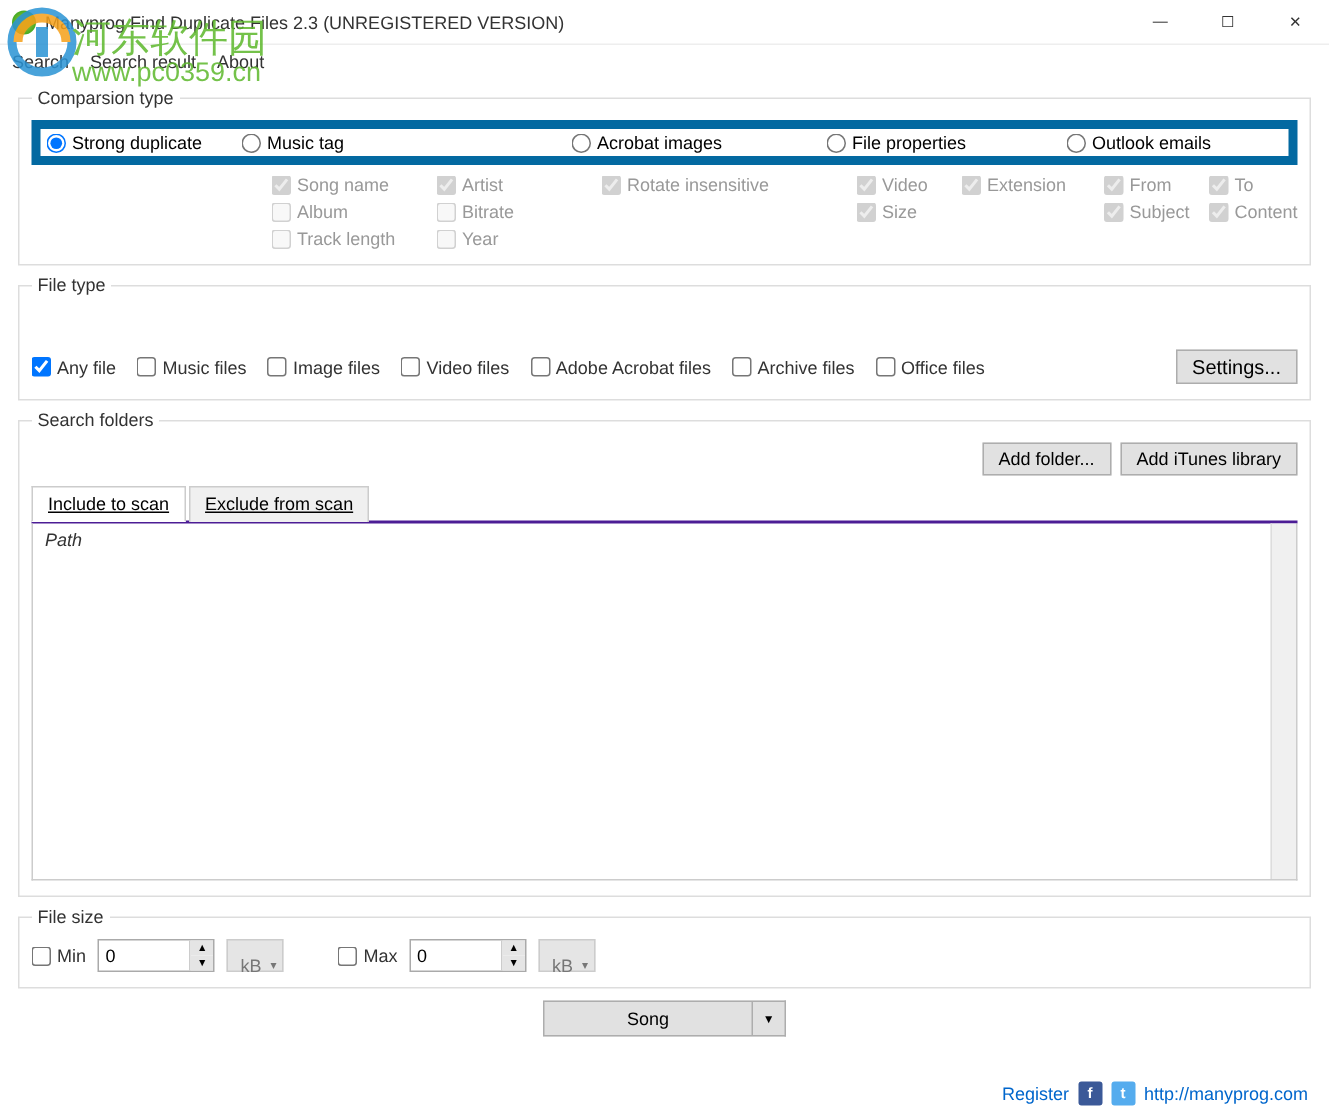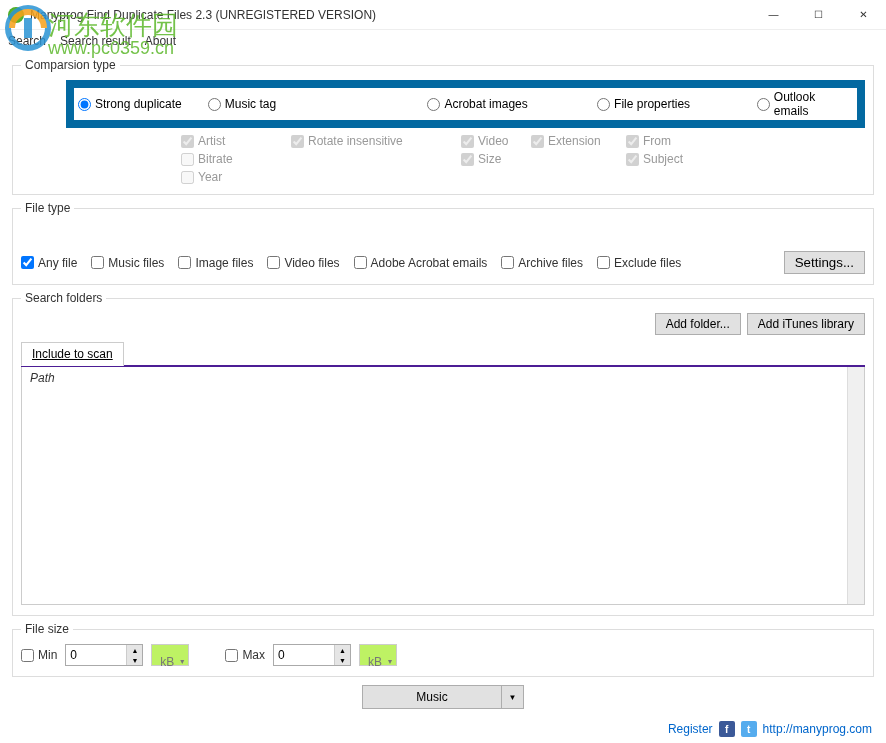--- a/index.html
+++ b/index.html
@@ -73,25 +73,24 @@
       padding: 8px 8px 10px 8px;
       position: relative;
     }
     fieldset > legend {
       font-size: 12px;
       padding: 0 4px;
       color: #333;
     }
     .radio-row {
       display: flex;
-      border: 8px solid #0369a1;
+      border: 6px solid #0369a1;
       padding: 2px 4px;
       gap: 0;
       margin-bottom: 6px;
-      margin-left: 45px;
     }
     .radio-item {
       display: flex; align-items: center; gap: 4px;
     }
     .radio-item input[type=radio] { margin: 0; }
     .check-grid {
       display: flex;
       gap: 0;
       padding-left: 160px;
     }
@@ -177,21 +176,21 @@
       display: flex; flex-direction: column;
       width: 16px; border-left: 1px solid #ccc;
     }
     .spinner .arrows div {
       height: 10px; font-size: 7px;
       display: flex; align-items: center; justify-content: center;
       background: #e5e5e5; cursor: pointer;
     }
     .unit-select {
       display: inline-flex; align-items: center;
-      border: 1px solid #ccc; background: #bef264;
+      border: 1px solid #ccc; background: #e5e5e5;
       height: 22px; padding: 13px 4px 0 8px; gap: 6px;
       color: #777;
     }
     .start-row {
       display: flex; justify-content: center; margin-top: 8px;
     }
     .start-btn {
       width: 140px; height: 24px;
       background: #e1e1e1; border: 1px solid #adadad;
       font-family: inherit; font-size: 12px;
@@ -270,20 +269,34 @@
       <label class="radio-item">
         <input type="radio" name="cmp" style="">
         <span>Outlook emails</span>
       </label>
     </div>
 
     <div class="check-grid">
       <div class="check-col" style="width:110px">
         <label class="chk disabled">
             <input type="checkbox" checked="" disabled="" style="">
+            <span>Song name</span>
+          </label>
+        <label class="chk disabled">
+            <input type="checkbox" disabled="" style="">
+            <span>Album</span>
+          </label>
+        <label class="chk disabled">
+            <input type="checkbox" disabled="" style="">
+            <span>Track length</span>
+          </label>
+      </div>
+      <div class="check-col" style="width:110px">
+        <label class="chk disabled">
+            <input type="checkbox" checked="" disabled="" style="">
             <span>Artist</span>
           </label>
         <label class="chk disabled">
             <input type="checkbox" disabled="" style="">
             <span>Bitrate</span>
           </label>
         <label class="chk disabled">
             <input type="checkbox" disabled="" style="">
             <span>Year</span>
           </label>
@@ -311,20 +324,30 @@
           </label>
       </div>
       <div class="check-col" style="width:70px">
         <label class="chk disabled">
             <input type="checkbox" checked="" disabled="" style="">
             <span>From</span>
           </label>
         <label class="chk disabled">
             <input type="checkbox" checked="" disabled="" style="">
             <span>Subject</span>
+          </label>
+      </div>
+      <div class="check-col">
+        <label class="chk disabled">
+            <input type="checkbox" checked="" disabled="" style="">
+            <span>To</span>
+          </label>
+        <label class="chk disabled">
+            <input type="checkbox" checked="" disabled="" style="">
+            <span>Content</span>
           </label>
       </div>
     </div>
   </fieldset>
 
   <fieldset>
     <legend>File type</legend>
     <div class="filetype-row">
       <label class="chk">
           <input type="checkbox" checked="" style="">
@@ -337,42 +360,43 @@
       <label class="chk">
           <input type="checkbox" style="">
           <span>Image files</span>
         </label>
       <label class="chk">
           <input type="checkbox" style="">
           <span>Video files</span>
         </label>
       <label class="chk">
           <input type="checkbox" style="">
-          <span>Adobe Acrobat emails</span>
+          <span>Adobe Acrobat files</span>
         </label>
       <label class="chk">
           <input type="checkbox" style="">
           <span>Archive files</span>
         </label>
       <label class="chk">
           <input type="checkbox" style="">
-          <span>Exclude files</span>
+          <span>Office files</span>
         </label>
       <button class="settings-btn">Settings...</button>
     </div>
   </fieldset>
 
   <fieldset>
     <legend>Search folders</legend>
     <div class="folder-btns">
       <button>Add folder...</button>
       <button>Add iTunes library</button>
     </div>
     <div class="tabs">
       <div class="tab active">Include to scan</div>
+      <div class="tab">Exclude from scan</div>
     </div>
     <div class="path-panel">
       <div class="path-header">Path</div>
       <div class="scrollbar-v"></div>
     </div>
   </fieldset>
 
   <fieldset>
     <legend>File size</legend>
     <div class="filesize-row">
@@ -404,21 +428,21 @@
           </div>
       </div>
       <div class="unit-select">
         <span>kB</span>
         <span style="font-size:8px">▾</span>
       </div>
     </div>
   </fieldset>
 
   <div class="start-row">
-    <button class="start-btn">Music</button>
+    <button class="start-btn">Song</button>
     <div class="start-dd">▼</div>
   </div>
 
 </div>
 
 <div class="footer">
   <a href="#">Register</a>
   <span class="social-icon fb">f</span>
   <span class="social-icon tw">t</span>
   <a href="#">http://manyprog.com</a>

